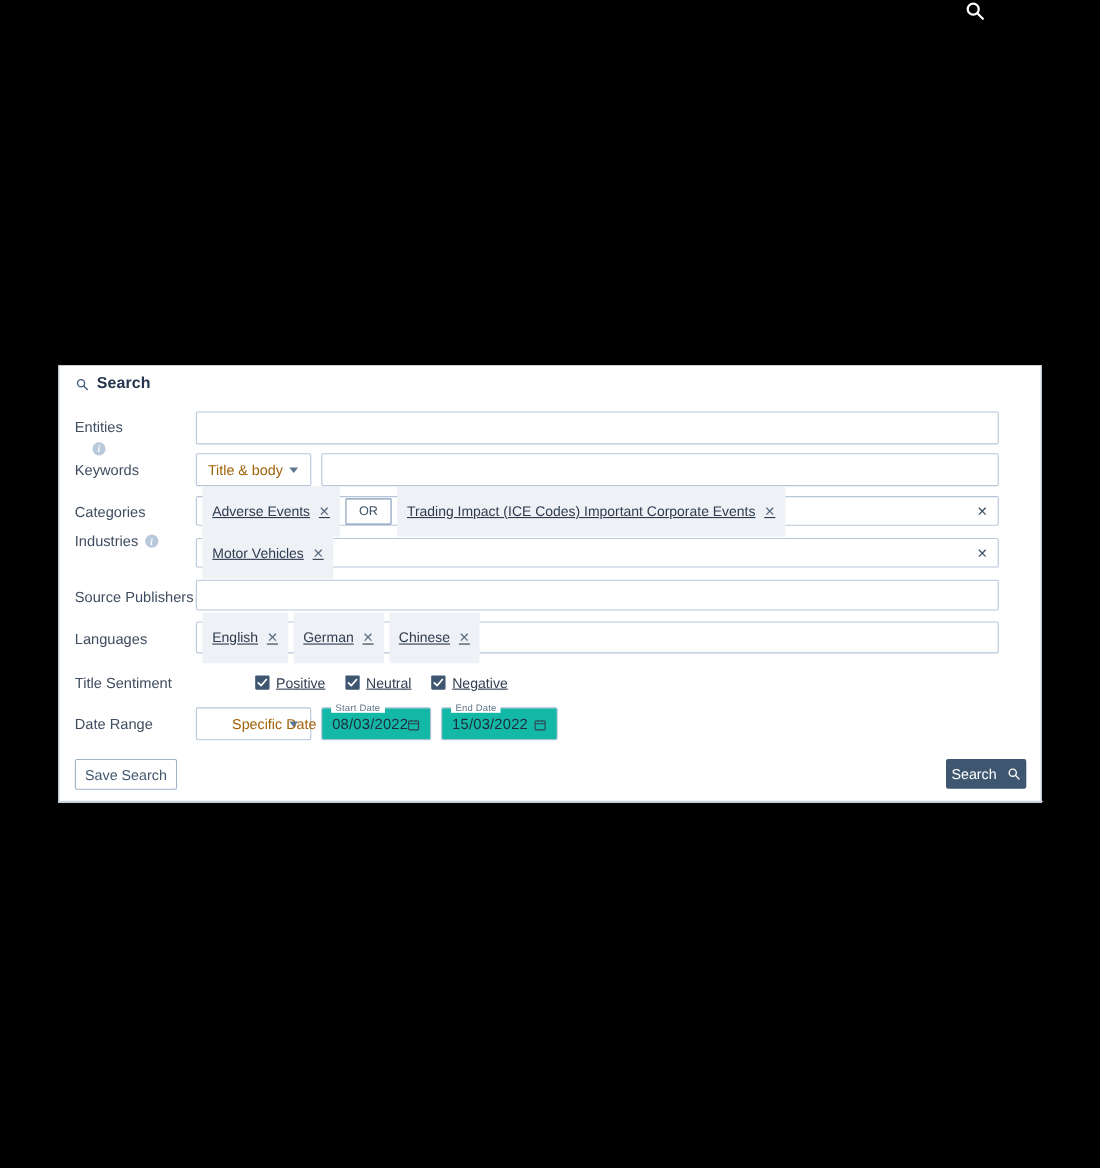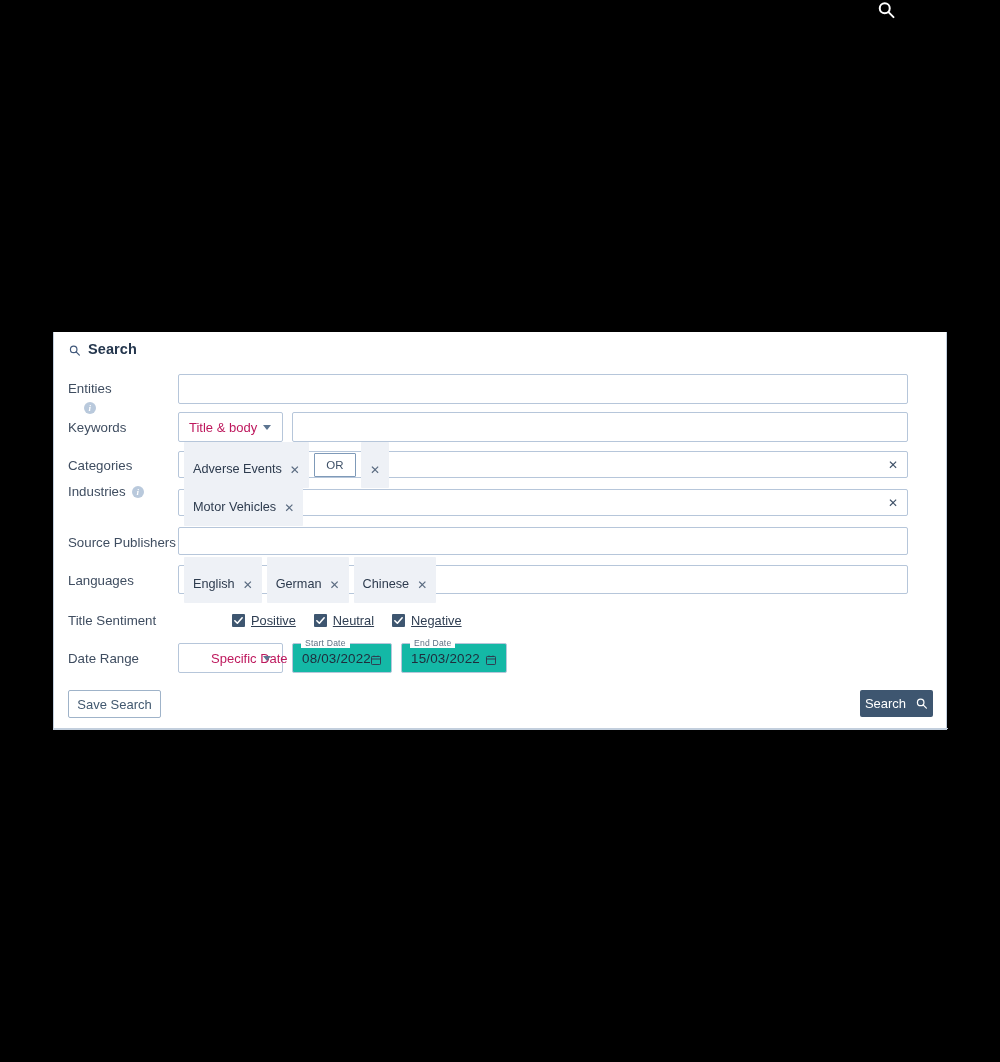--- a/index.html
+++ b/index.html
@@ -99,29 +99,30 @@
 
   .field.has-chips {
     display: flex;
     align-items: center;
     padding-left: 5px;
     gap: 5px;
   }
 
   .chip {
     display: inline-flex;
-    align-items: flex-end;
+    align-items: center;
     gap: 8px;
     background: #eef1f6;
     color: #2d3b4e;
     font-size: 12.7px;
     height: 22px;
     padding: 12px 9px;
     border-radius: 1px;
     white-space: nowrap;
+    text-decoration: underline;
   }
   .chip .chip-x {
     font-size: 12px;
     color: #5a6b80;
     cursor: pointer;
     line-height: 1;
   }
 
   .chip-or {
     display: inline-flex;
@@ -154,21 +155,21 @@
     box-sizing: border-box;
     background: #ffffff;
     border: 1px solid #b6c6da;
     border-radius: 2px;
     display: flex;
     align-items: center;
     padding: 0 10px;
   }
   .select-box .sel-val {
     font-size: 13px;
-    color: #be185d;
+    color: #a16207;
     white-space: nowrap;
   }
   .select-box .caret {
     position: absolute;
     right: 11px;
     width: 0;
     height: 0;
     border-left: 4.5px solid transparent;
     border-right: 4.5px solid transparent;
     border-top: 5px solid #5c7490;
@@ -332,20 +333,21 @@
     <div class="row-label" style="left:14px; top:126px;">
       <span>Categories</span>
     </div>
     <div class="field has-chips" style="left:124px; top:119px; width:730px; height:27px;">
       <span class="chip">
         <span>Adverse Events</span>
         <span class="chip-x">✕</span>
       </span>
       <span class="chip-or">OR</span>
       <span class="chip">
+        <span>Trading Impact (ICE Codes) Important Corporate Events</span>
         <span class="chip-x">✕</span>
       </span>
       <span class="clear-x">✕</span>
     </div>
 
     <div class="row-label" style="left:14px; top:152px;">
       <span>Industries</span>
       <span class="info-icon">i</span>
     </div>
     <div class="field has-chips" style="left:124px; top:157px; width:730px; height:27px;">

